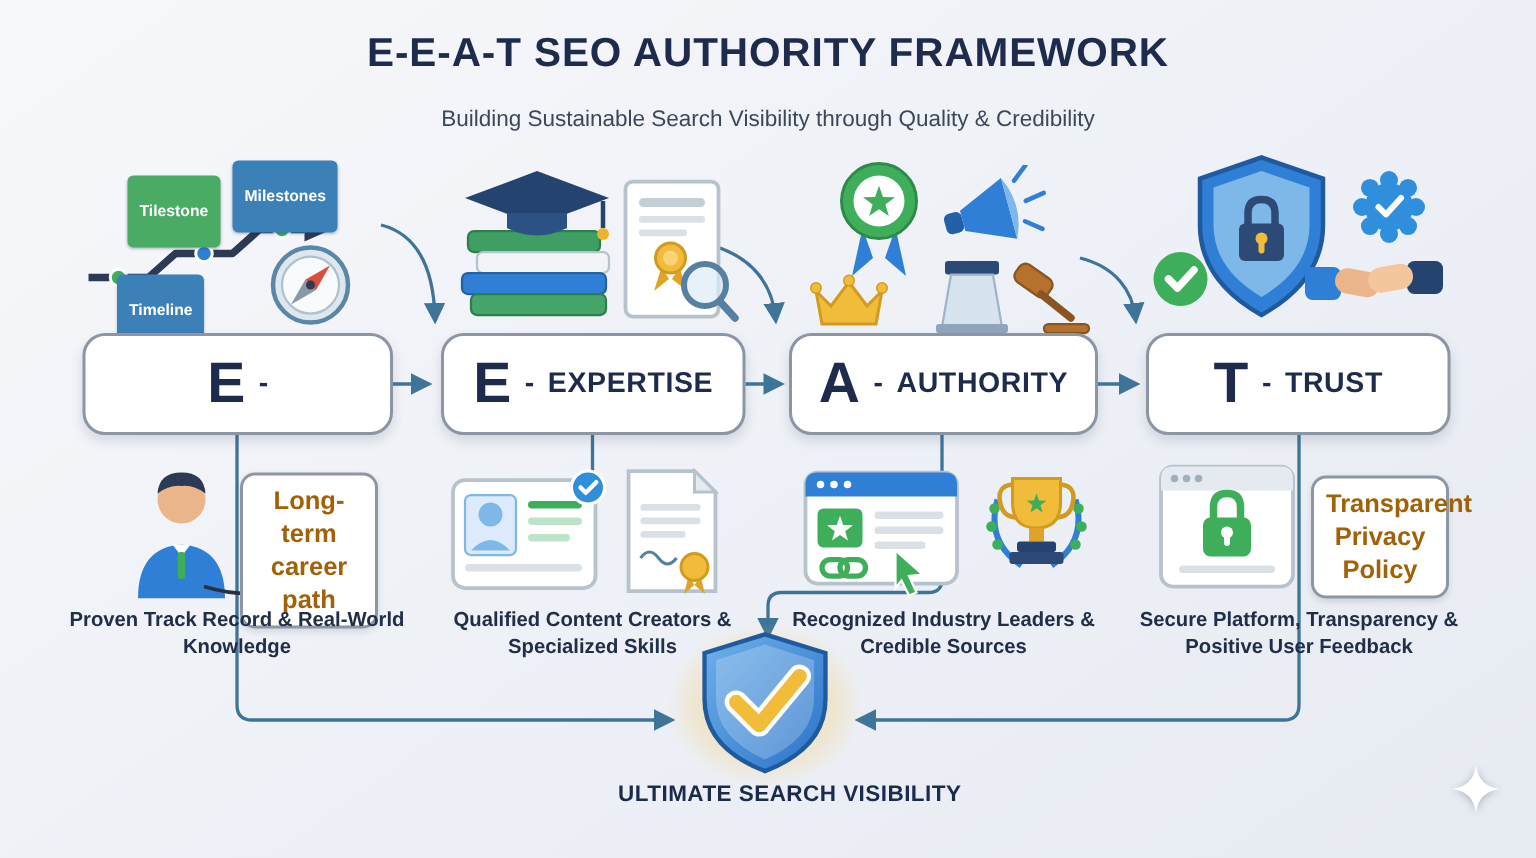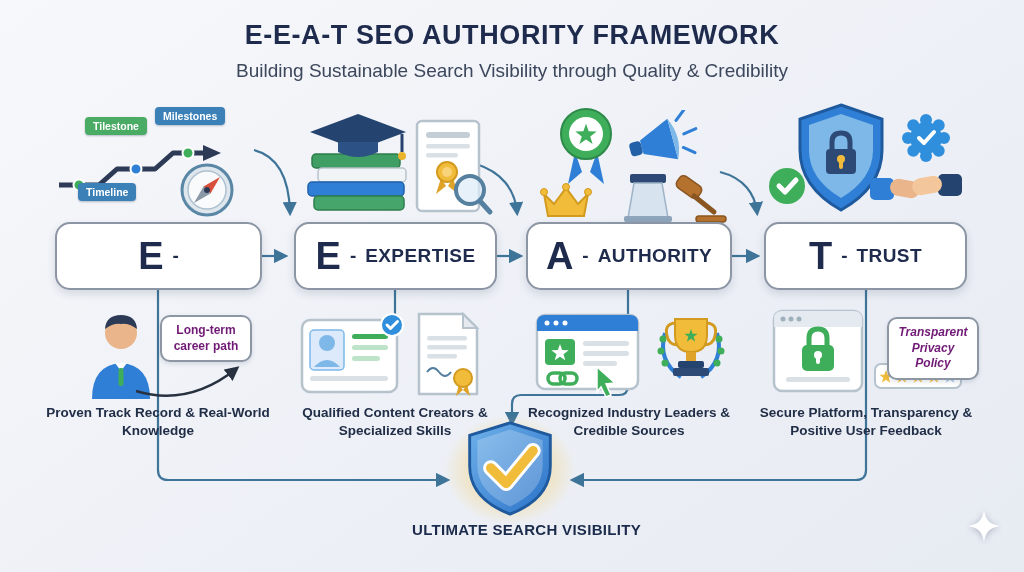--- a/index.html
+++ b/index.html
@@ -8,46 +8,46 @@
   .canvas {
     position:relative; width:1024px; height:572px; margin:0 auto;
     background:linear-gradient(145deg,#f7f8fb 0%, #edf0f6 55%, #e7ebf2 100%);
     overflow:hidden;
   }
   .abs { position:absolute; }
   .connectors { position:absolute; left:0; top:0; }
 
   .header { position:absolute; top:20px; left:0; width:100%; text-align:center; }
   .title { font-size:27px; font-weight:bold; color:#1e2b4d; letter-spacing:.6px; }
-  .subtitle { margin-top:9px; font-size:19px; color:#3c475c; }
+  .subtitle { margin-top:20px; font-size:15px; color:#3c475c; }
 
   .pillar-box {
     position:absolute; top:222px; height:68px; background:#ffffff;
     border:2px solid #8b95a3; border-radius:15px;
     box-shadow:0 4px 8px rgba(50,70,100,.16);
     display:flex; align-items:center; justify-content:center; gap:9px;
     z-index:3;
   }
   .pillar-letter { font-size:38px; font-weight:bold; color:#1e2b4d; line-height:1; }
   .pillar-dash { font-size:19px; font-weight:bold; color:#1e2b4d; }
   .pillar-name { font-size:19px; font-weight:bold; color:#1e2b4d; letter-spacing:.4px; }
 
   .cluster { position:absolute; z-index:2; }
 
   .tag {
     position:absolute; font-size:10.5px; font-weight:bold; color:#ffffff;
-    padding:3px 8px; border-radius:4px; white-space:nowrap;
+    padding:18px 8px; border-radius:4px; white-space:nowrap;
     box-shadow:0 1px 2px rgba(30,50,80,.3); z-index:4;
   }
   .tag-green { background:#49ab64; }
   .tag-blue  { background:#3c80b8; }
 
   .callout {
     position:absolute; background:#ffffff; border:2px solid #8d97a3; border-radius:10px;
-    font-size:12px; font-weight:bold; color:#701a75; text-align:center;
+    font-size:17px; font-weight:bold; color:#a16207; text-align:center;
     padding:6px 8px; line-height:1.3; box-shadow:0 2px 4px rgba(50,70,100,.15); z-index:4;
   }
 
   .caption {
     position:absolute; top:404px; font-size:13.5px; font-weight:bold; color:#212e47;
     text-align:center; line-height:1.35; z-index:3;
   }
 
   .final-glow {
     position:absolute; left:426px; top:400px; width:168px; height:140px; z-index:2;
@@ -309,21 +309,21 @@
       <path d="M2 10 q0 -8 8 -8 h72 q8 0 8 8 v8 H2 Z" fill="#e4eaf0"></path>
       <circle cx="11" cy="10" r="2.5" fill="#9fb0bd"></circle>
         <circle cx="19" cy="10" r="2.5" fill="#9fb0bd"></circle>
         <circle cx="27" cy="10" r="2.5" fill="#9fb0bd"></circle>
       <path d="M37 37 v-8 q0 -9 9 -9 q9 0 9 9 v8" fill="none" stroke="#3fae5a" stroke-width="5"></path>
       <rect x="30" y="36" width="32" height="26" rx="5" fill="#3fae5a"></rect>
       <circle cx="46" cy="46" r="4" fill="#ffffff"></circle>
       <rect x="44" y="46" width="4" height="9" rx="2" fill="#ffffff"></rect>
       <rect x="14" y="68" width="64" height="5" rx="2.5" fill="#d9e0e6"></rect>
     </svg>
-    <div class="callout" style="left:117px; top:14px; width:92px;font-style:italic;">Transparent Privacy Policy</div>
+    <div class="callout" style="left:104px; top:14px; width:92px;">Transparent Privacy Policy</div>
     <svg class="abs" style="left:104px; top:60px" width="88" height="26" viewBox="0 0 88 26">
       <rect x="1" y="1" width="86" height="24" rx="6" fill="#ffffff" stroke="#b6c2cc" stroke-width="2"></rect>
       <use href="#star5" transform="translate(12,14)" fill="#f2bc3b"></use>
       <use href="#star5" transform="translate(28,14)" fill="#f2bc3b"></use>
       <use href="#star5" transform="translate(44,14)" fill="#f2bc3b"></use>
       <use href="#star5" transform="translate(60,14)" fill="#f2bc3b"></use>
       <use href="#star5" transform="translate(76,14)" fill="#9fc3e8"></use>
     </svg>
   </div>
 

